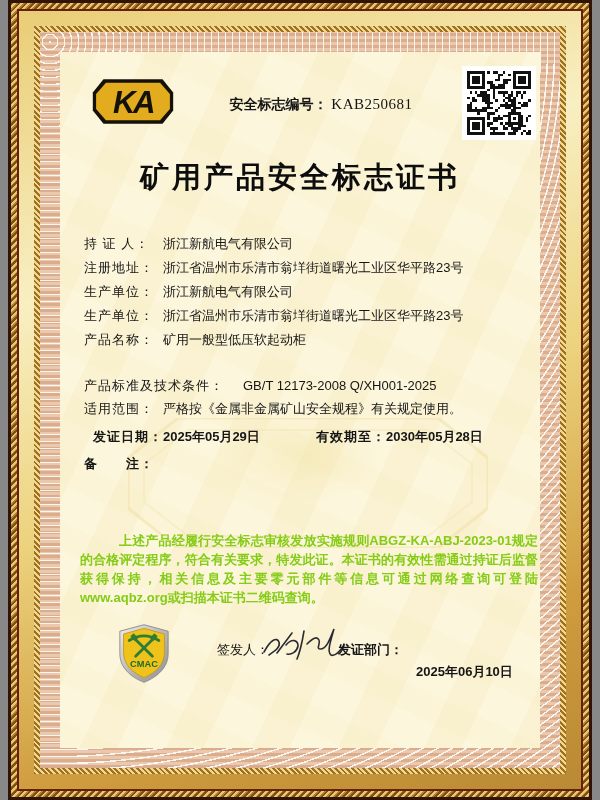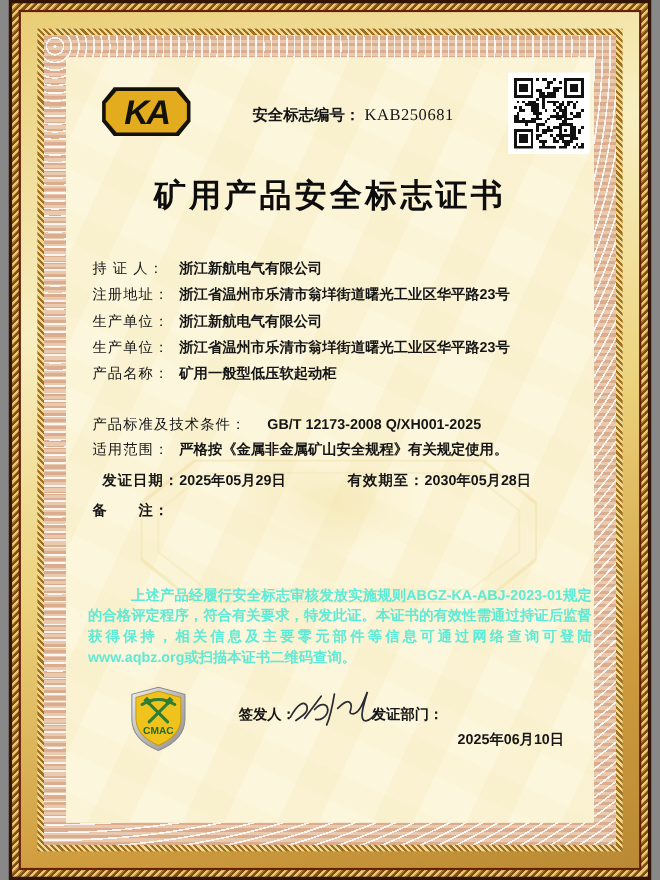--- a/index.html
+++ b/index.html
@@ -35,36 +35,36 @@
   .qr-box{left:454px;top:66px;width:74px;height:74px;background:#fff;box-sizing:border-box;padding:5px;}
   .qr-box svg{display:block;width:64px;height:64px;}
   
   .title{top:158px;left:0;width:100%;text-align:center;
     font-family:Liberation Mono, monospace;
     font-size:29px;font-weight:900;letter-spacing:3px;color:#0d0d0d;}
   
   .row{left:76px;width:452px;font-size:13px;line-height:16px;white-space:nowrap;}
   .row .lbl{display:inline-block;width:79px;font-weight:400;letter-spacing:1px;vertical-align:top;}
   .row.wide .lbl{width:159px;}
-  .row .val{display:inline-block;font-weight:700;white-space:normal;vertical-align:top;max-width:370px;}
+  .row .val{display:inline-block;font-weight:400;white-space:normal;vertical-align:top;max-width:370px;}
   .r0{top:236px}.r1{top:260px}.r2{top:284px}.r3{top:308px}
   .r4{top:332px}.r5{top:355px}.r6{top:378px}.r7{top:401px}
   .daterow{top:428px;left:76px;font-size:13px;font-weight:700;white-space:nowrap;}
   .daterow .lbl{display:inline-block;width:79px;letter-spacing:1px;text-align:right;}
   .dategroup2{position:absolute;left:224px;top:0;}
   .dategroup2 .lbl{width:78px;}
   .remark{top:455px;left:76px;font-size:13px;font-weight:700;letter-spacing:1px;}
   
   .statement{top:531px;left:72px;width:458px;font-size:13px;line-height:19px;
-    font-weight:700;text-align:justify;text-indent:3em;color:#5eead4;}
+    font-weight:700;text-align:justify;text-indent:3em;color:#84cc16;}
   
   .wm{top:418px;left:120px;opacity:.55;}
   
   .emblem{left:110px;top:623px;width:52px;height:61px;}
-  .signrow{top:641px;left:209px;font-size:13px;font-weight:700;white-space:nowrap;}
+  .signrow{top:641px;left:209px;font-size:13px;font-weight:400;white-space:nowrap;}
   .deptlabel{top:641px;left:330px;font-size:13px;font-weight:700;}
   .signature{left:248px;top:622px;width:92px;height:42px;}
   .footdate{top:663px;left:408px;font-size:13px;font-weight:700;}
 </style>
 </head>
 <body>
 
 <div class="page">
 
   <div class="f f1"></div>

